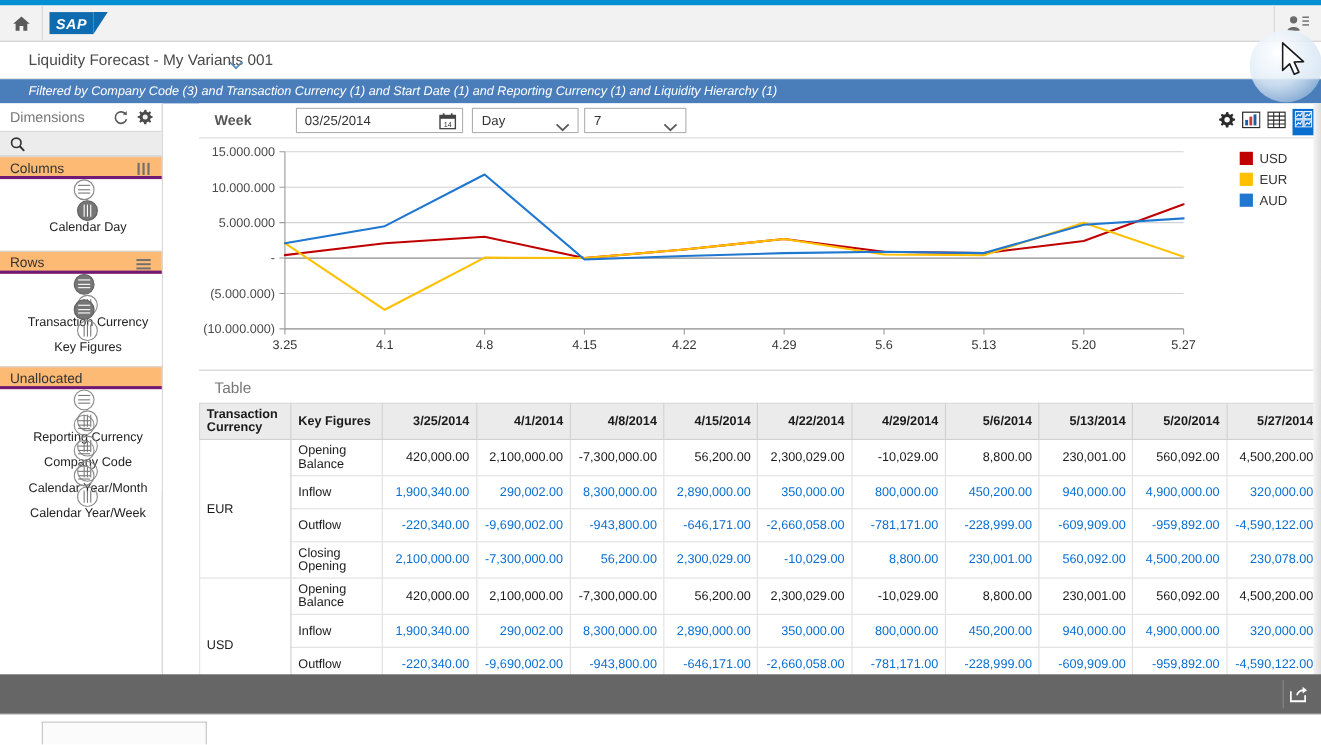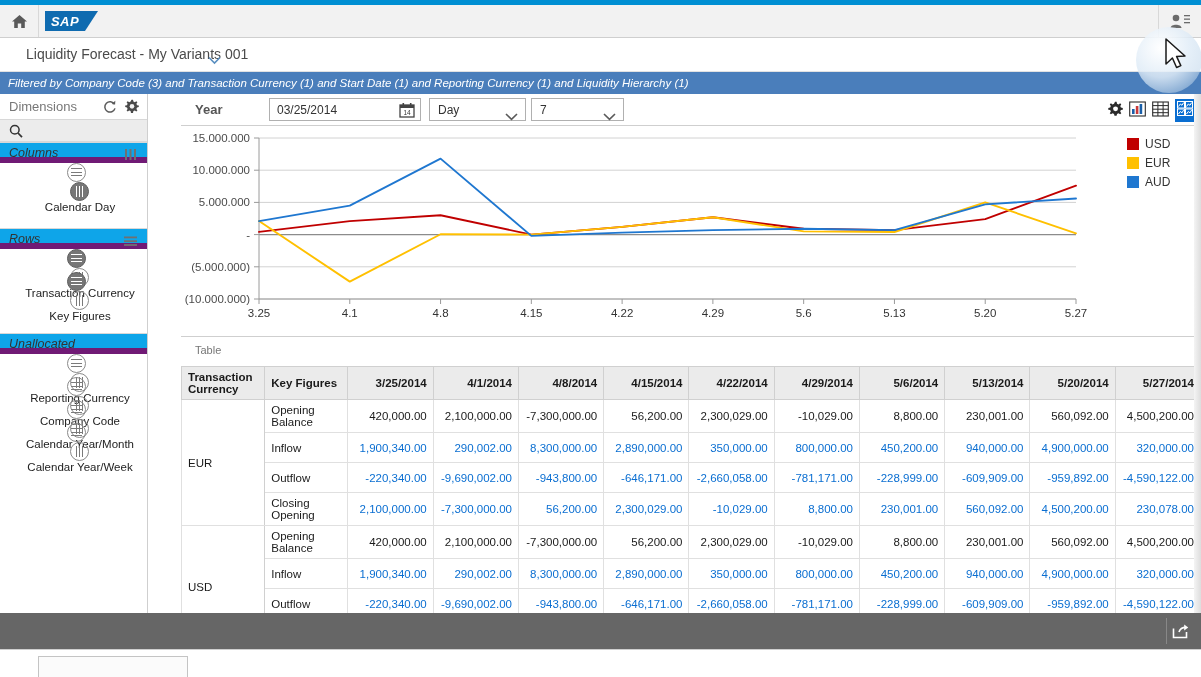--- a/index.html
+++ b/index.html
@@ -90,21 +90,21 @@
   }
 
   
   .filter-bar {
     position: absolute; top: 72px; left: 0;
     width: 1201px; height: 22px;
     background: #4a7ebb;
     color: #ffffff;
     font-size: 11.5px; font-style: italic;
     display: flex; align-items: center;
-    padding-left: 8px;
+    padding-left: 26px;
     box-sizing: border-box;
     overflow: hidden;
     white-space: nowrap;
   }
 
   
   .left-panel {
     position: absolute; top: 94px; left: 0;
     width: 148px; height: 534px;
     background: #ffffff;
@@ -131,25 +131,24 @@
     background: #ececec;
     border-bottom: 1px solid #d8d8d8;
     box-sizing: border-box;
     cursor: text;
   }
   .search-row .ico { position: absolute; left: 9px; top: 4px; }
 
   .sec-header {
     position: relative;
     height: 21px;
-    background: #0ea5e9;
+    background: #fdba74;
     border-top: 1px solid #d8d8d8;
-    border-bottom: 6px solid #701a75;
-    box-sizing: border-box;
-    font-style: italic;
+    border-bottom: 3px solid #701a75;
+    box-sizing: border-box;
   }
   .sec-header .label {
     position: absolute; left: 9px; top: 3px;
     font-size: 12.5px; color: #333333;
   }
   .sec-header .handle {
     position: absolute; right: 9px; top: 4px;
   }
   .sec-body { position: relative; background:#ffffff; }
 
@@ -278,21 +277,21 @@
 
   
   .table-label-row {
     position: absolute; top: 338px; left: 181px;
     width: 1020px; height: 28px;
     background: #ffffff;
     box-sizing: border-box;
   }
   .table-label {
     position: absolute; left: 14px; top: 6px;
-    font-size: 11px; color: #777777;
+    font-size: 14px; color: #777777;
   }
   .table-wrap {
     position: absolute; top: 366px; left: 181px;
     width: 1020px; height: 262px;
     overflow: hidden;
     background: #ffffff;
   }
   table.grid {
     border-collapse: collapse;
     table-layout: fixed;
@@ -564,21 +563,21 @@
           <span class="vb v1"></span>
             <span class="vb v2"></span>
             <span class="vb v3"></span>
         </span>
         <span class="item-label">Calendar Year/Week</span>
       </div>
     </div>
   </div>
 
   <div class="chart-toolbar">
-    <span class="chart-label">Year</span>
+    <span class="chart-label">Week</span>
 
     <div class="date-input">
       <span class="val" title="MM/DD/YYYY">03/25/2014</span>
       <span class="cal">
         <svg width="16" height="16" viewBox="0 0 16 16">
           <rect x="1" y="3" width="14" height="12" stroke="#444444" stroke-width="1.3" fill="#ffffff"></rect>
           <rect x="1" y="3" width="14" height="3" fill="#444444"></rect>
           <rect x="3.5" y="1" width="1.6" height="3" fill="#444444"></rect>
           <rect x="10.9" y="1" width="1.6" height="3" fill="#444444"></rect>
           <text x="8" y="13" font-size="6.5" text-anchor="middle" fill="#333333" font-family="Liberation Sans">14</text>

